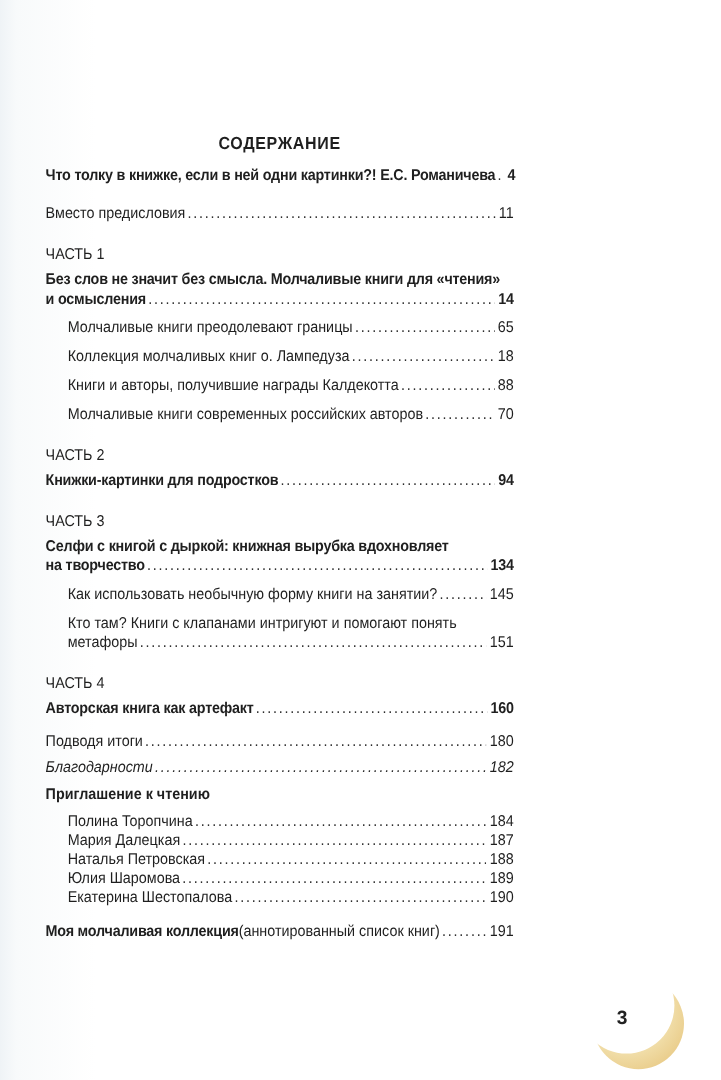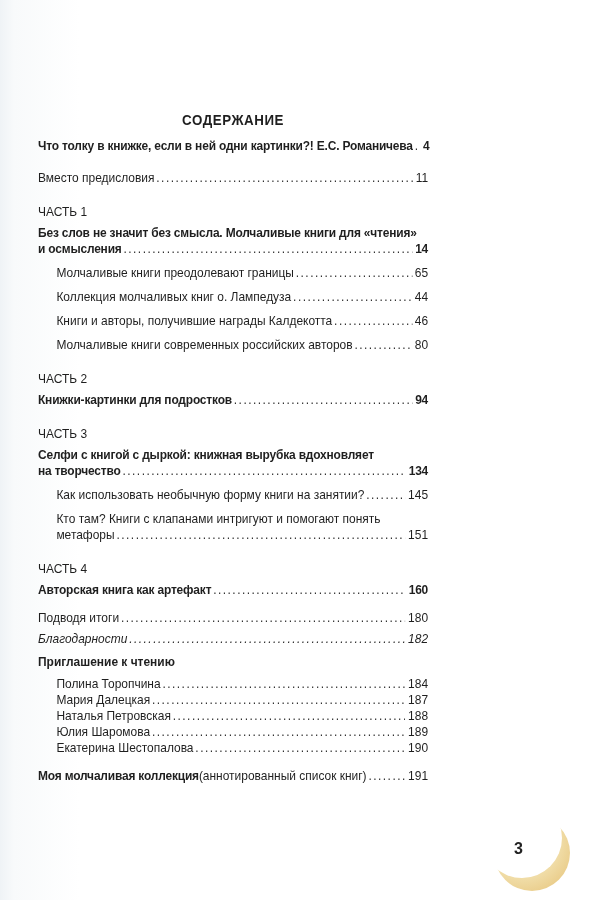--- a/index.html
+++ b/index.html
@@ -98,35 +98,35 @@
         <div class="row">
           <span class="txt">Молчаливые книги преодолевают границы</span>
           <span class="leader"></span>
           <span class="pg">65</span>
         </div>
       </div>
       <div class="e v-sub">
         <div class="row">
           <span class="txt">Коллекция молчаливых книг о. Лампедуза</span>
           <span class="leader"></span>
-          <span class="pg">44</span>
+          <span class="pg">18</span>
         </div>
       </div>
       <div class="e v-sub">
         <div class="row">
           <span class="txt">Книги и авторы, получившие награды Калдекотта</span>
           <span class="leader"></span>
-          <span class="pg">46</span>
+          <span class="pg">88</span>
         </div>
       </div>
       <div class="e v-sub">
         <div class="row">
           <span class="txt">Молчаливые книги современных российских авторов</span>
           <span class="leader"></span>
-          <span class="pg">80</span>
+          <span class="pg">70</span>
         </div>
       </div>
       <div class="e v-part">
         <div class="txt">ЧАСТЬ 2</div>
       </div>
       <div class="e v-chapter">
         <div class="row">
           <span class="txt">Книжки-картинки для подростков</span>
           <span class="leader"></span>
           <span class="pg">94</span>

